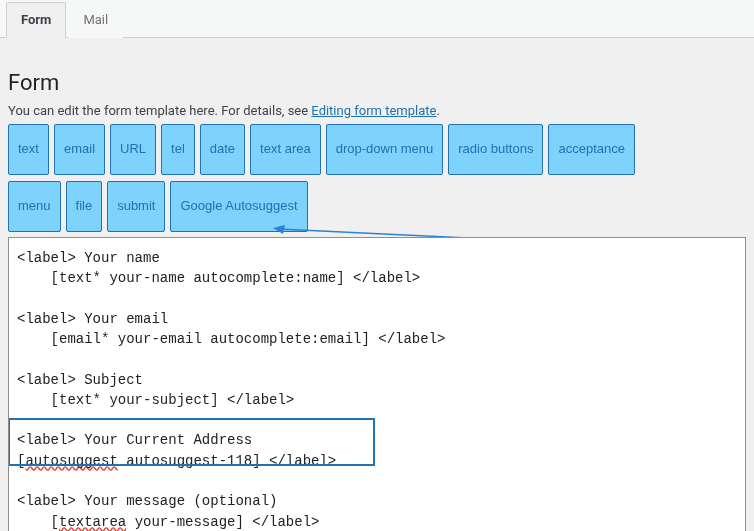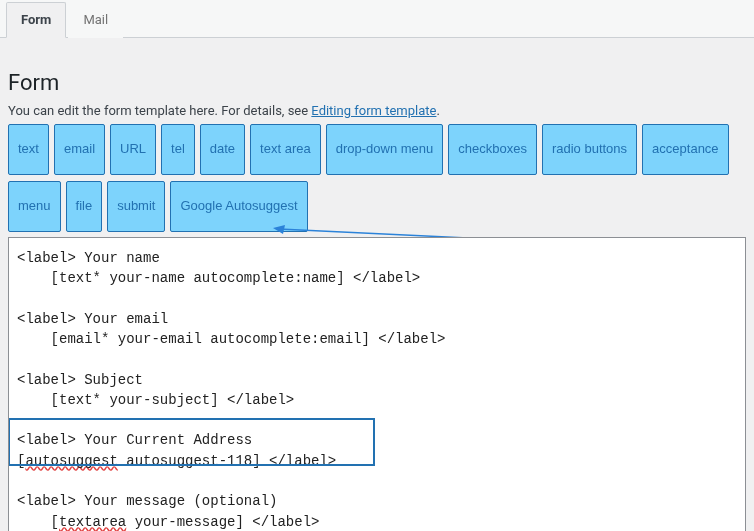--- a/index.html
+++ b/index.html
@@ -36,21 +36,20 @@
     </p>
 
     <div class="tagrow">
       <button class="tagbtn">text</button>
       <button class="tagbtn">email</button>
       <button class="tagbtn">URL</button>
       <button class="tagbtn">tel</button>
       <button class="tagbtn">date</button>
       <button class="tagbtn">text area</button>
       <button class="tagbtn">drop-down menu</button>
-      <button class="tagbtn">checkboxes</button>
       <button class="tagbtn">radio buttons</button>
       <button class="tagbtn">acceptance</button>
     </div>
     <div class="tagrow">
       <button class="tagbtn">menu</button>
       <button class="tagbtn">file</button>
       <button class="tagbtn">submit</button>
       <button class="tagbtn">Google Autosuggest</button>
     </div>
 

